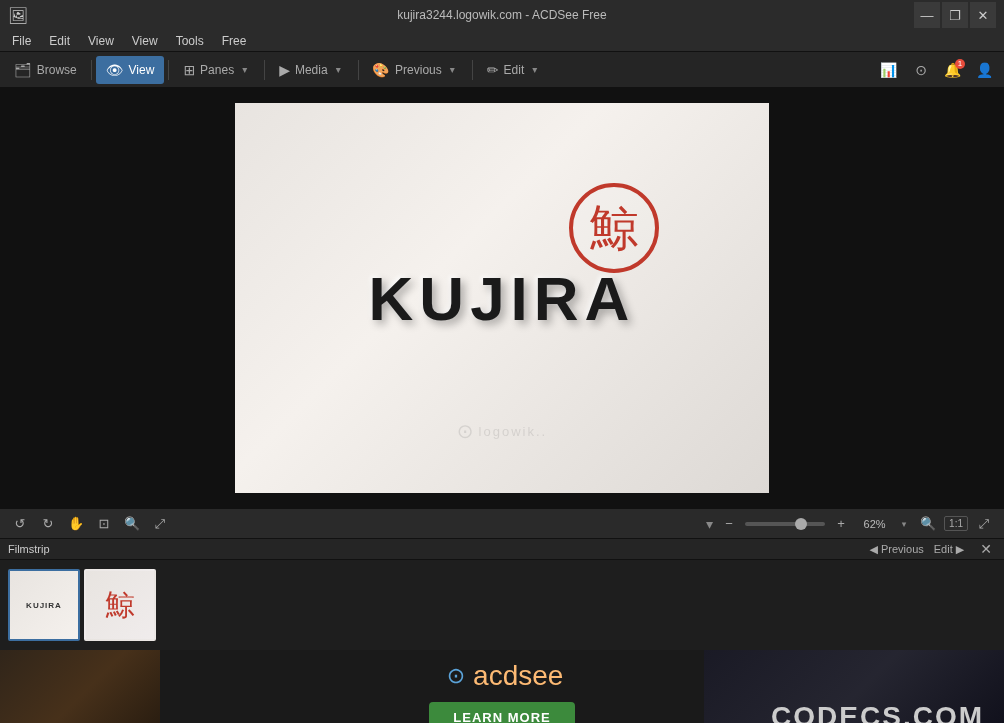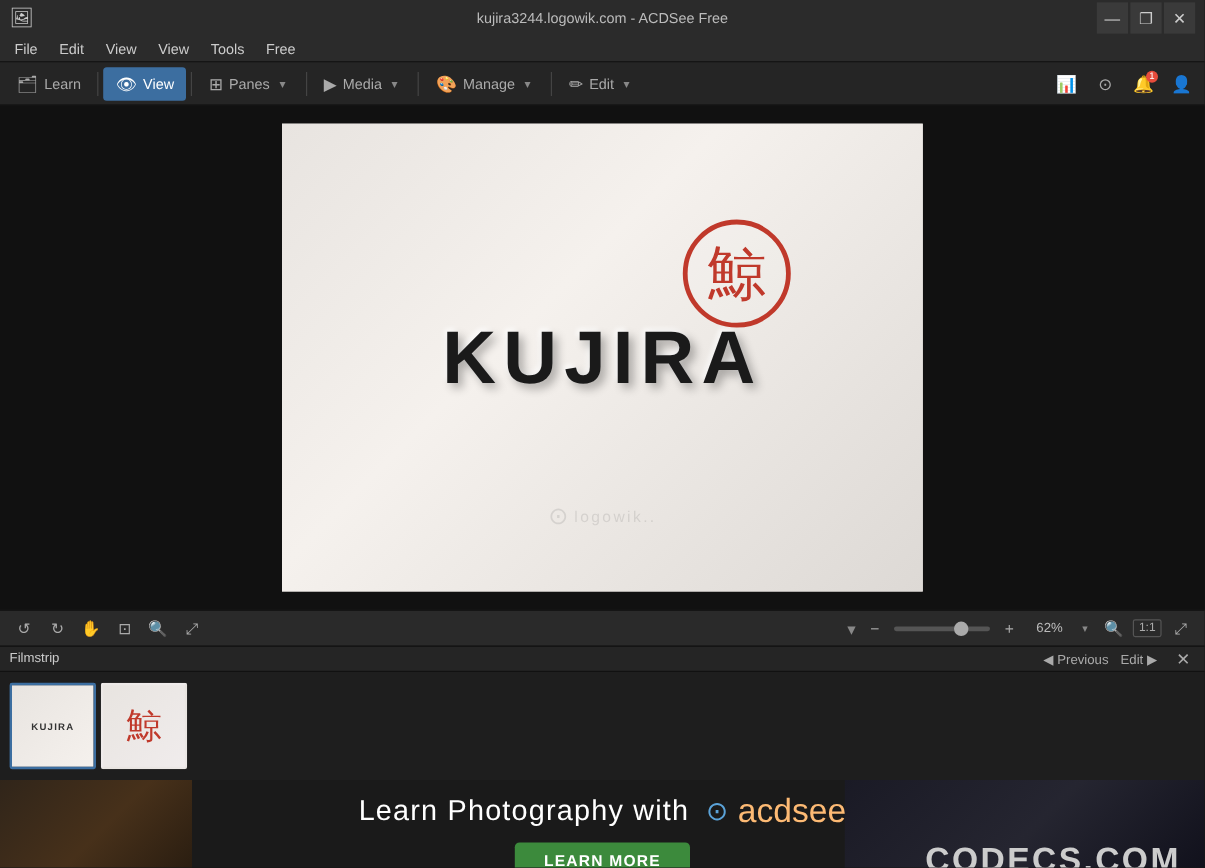--- a/index.html
+++ b/index.html
@@ -282,21 +282,21 @@
   <span class="menu-item">Edit</span>
   <span class="menu-item">View</span>
   <span class="menu-item">View</span>
   <span class="menu-item">Tools</span>
   <span class="menu-item">Free</span>
 </div>
 
 <div id="navtabs">
   <div class="nav-tab">
     <span class="tab-icon">🗂</span>
-    <span>Learn</span>
+    <span>Browse</span>
   </div>
   <span class="tab-separator"></span>
   <div class="nav-tab active">
     <span class="tab-icon">👁</span>
     <span>View</span>
   </div>
   <span class="tab-separator"></span>
   <div class="nav-tab">
     <span class="tab-icon">⊞</span>
     <span>Panes</span>
@@ -304,21 +304,21 @@
   </div>
   <span class="tab-separator"></span>
   <div class="nav-tab">
     <span class="tab-icon">▶</span>
     <span>Media</span>
     <span class="nav-tab-arrow">▾</span>
   </div>
   <span class="tab-separator"></span>
   <div class="nav-tab">
     <span class="tab-icon">🎨</span>
-    <span>Manage</span>
+    <span>Previous</span>
     <span class="nav-tab-arrow">▾</span>
   </div>
   <span class="tab-separator"></span>
   <div class="nav-tab">
     <span class="tab-icon">✏</span>
     <span>Edit</span>
     <span class="nav-tab-arrow">▾</span>
   </div>
   <div class="right-tabs">
     <div class="icon-btn">📊</div>
@@ -385,22 +385,19 @@
   <div class="thumb thumb-2">
     <span class="thumb-kanji">鯨</span>
   </div>
 </div>
 
 <div id="ad-banner">
   <div class="ad-photo-left"></div>
   <div class="ad-photo-right"></div>
   <div class="ad-content">
     <div style="display:flex;align-items:center;gap:8px;">
-      <span class="ad-title">
-        <span>Learn Photography with</span>
-      </span>
       <span style="font-size:22px;color:#5ba3d9;margin-left:6px;">⊙</span>
       <span class="ad-acdsee">acdsee</span>
     </div>
     <button class="ad-learn-btn">LEARN MORE</button>
   </div>
   <span class="ad-codecs">CODECS.COM</span>
 </div>
 
 </body></html>

